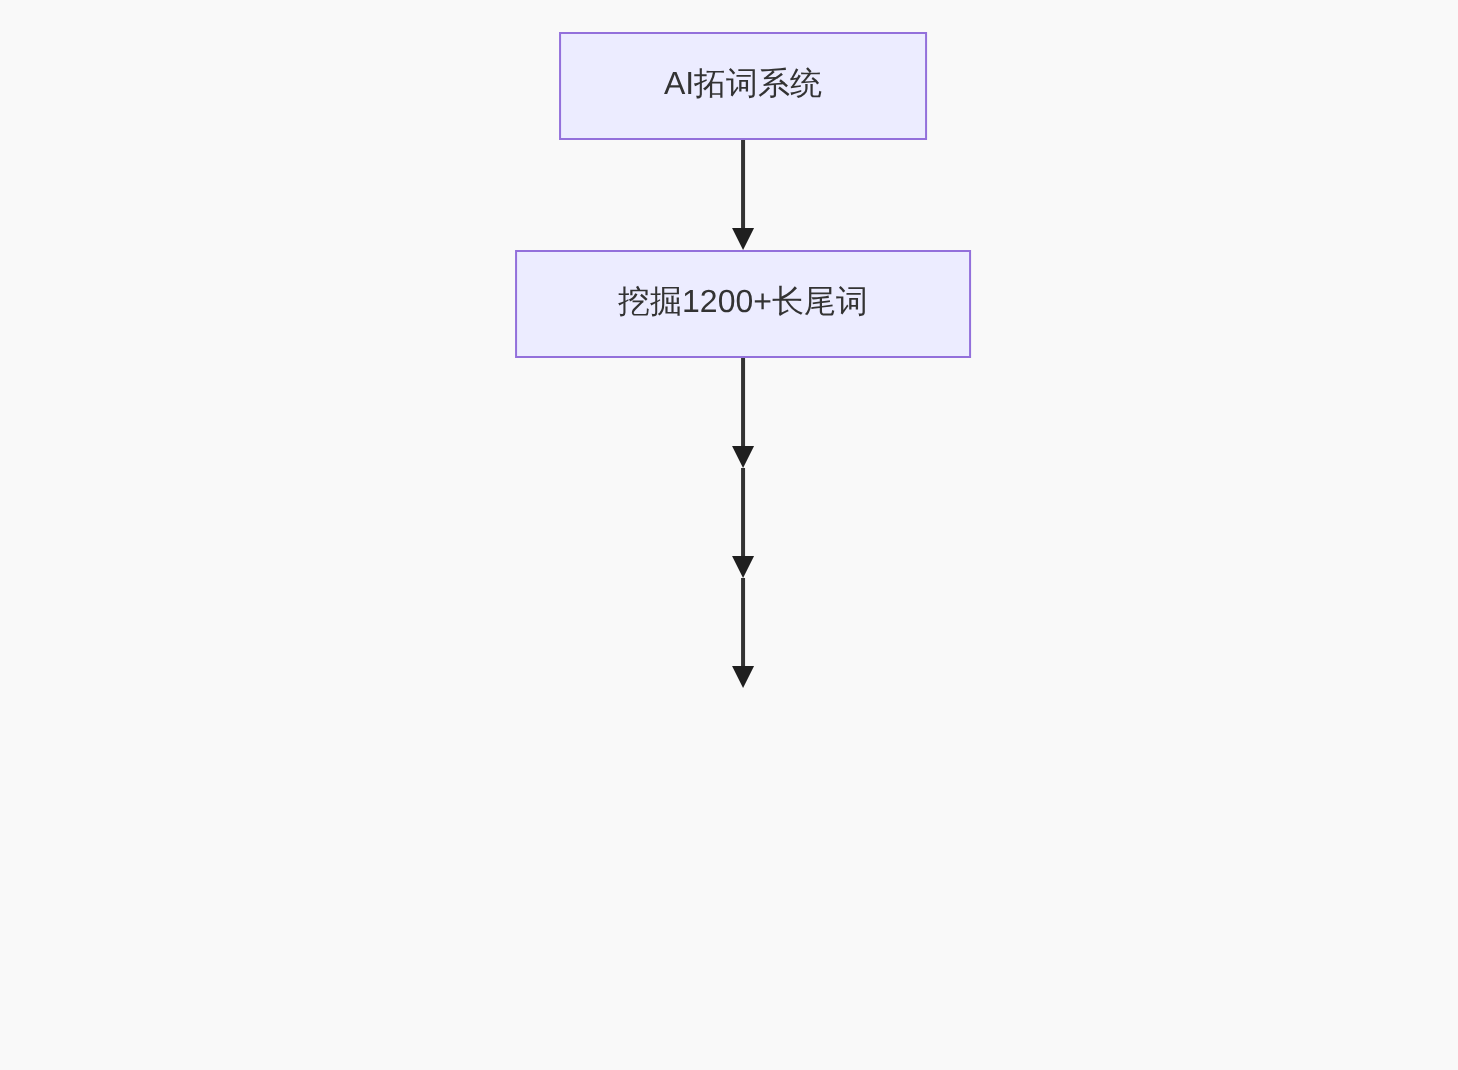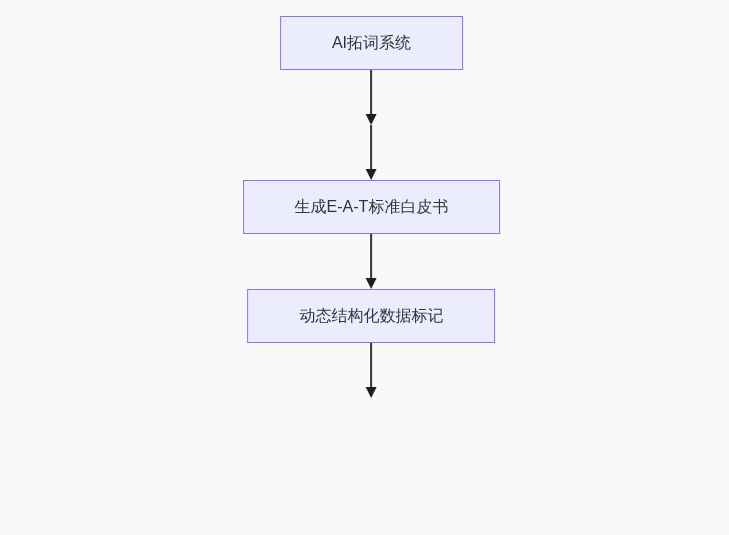--- a/index.html
+++ b/index.html
@@ -57,38 +57,35 @@
 
   <div class="node">
     <span class="node-label">AI拓词系统</span>
   </div>
 
   <svg class="edge" width="14" height="55" viewBox="0 0 14 55" xmlns="http://www.w3.org/2000/svg">
     <line x1="7" y1="0" x2="7" y2="45"></line>
     <polygon points="7,55 1.5,44 12.5,44"></polygon>
   </svg>
 
-
-  <svg class="edge" width="14" height="55" viewBox="0 0 14 55" xmlns="http://www.w3.org/2000/svg">
-    <line x1="7" y1="0" x2="7" y2="45"></line>
-    <polygon points="7,55 1.5,44 12.5,44"></polygon>
-  </svg>
-
   <div class="node">
-    <span class="node-label">生成E-A-T标准白皮书</span>
+    <span class="node-label">挖掘1200+长尾词</span>
   </div>
 
   <svg class="edge" width="14" height="55" viewBox="0 0 14 55" xmlns="http://www.w3.org/2000/svg">
     <line x1="7" y1="0" x2="7" y2="45"></line>
     <polygon points="7,55 1.5,44 12.5,44"></polygon>
   </svg>
 
-  <div class="node">
-    <span class="node-label">动态结构化数据标记</span>
-  </div>
+
+  <svg class="edge" width="14" height="55" viewBox="0 0 14 55" xmlns="http://www.w3.org/2000/svg">
+    <line x1="7" y1="0" x2="7" y2="45"></line>
+    <polygon points="7,55 1.5,44 12.5,44"></polygon>
+  </svg>
+
 
   <svg class="edge" width="14" height="55" viewBox="0 0 14 55" xmlns="http://www.w3.org/2000/svg">
     <line x1="7" y1="0" x2="7" y2="45"></line>
     <polygon points="7,55 1.5,44 12.5,44"></polygon>
   </svg>
 
 
 </div>
 
 </body></html>

